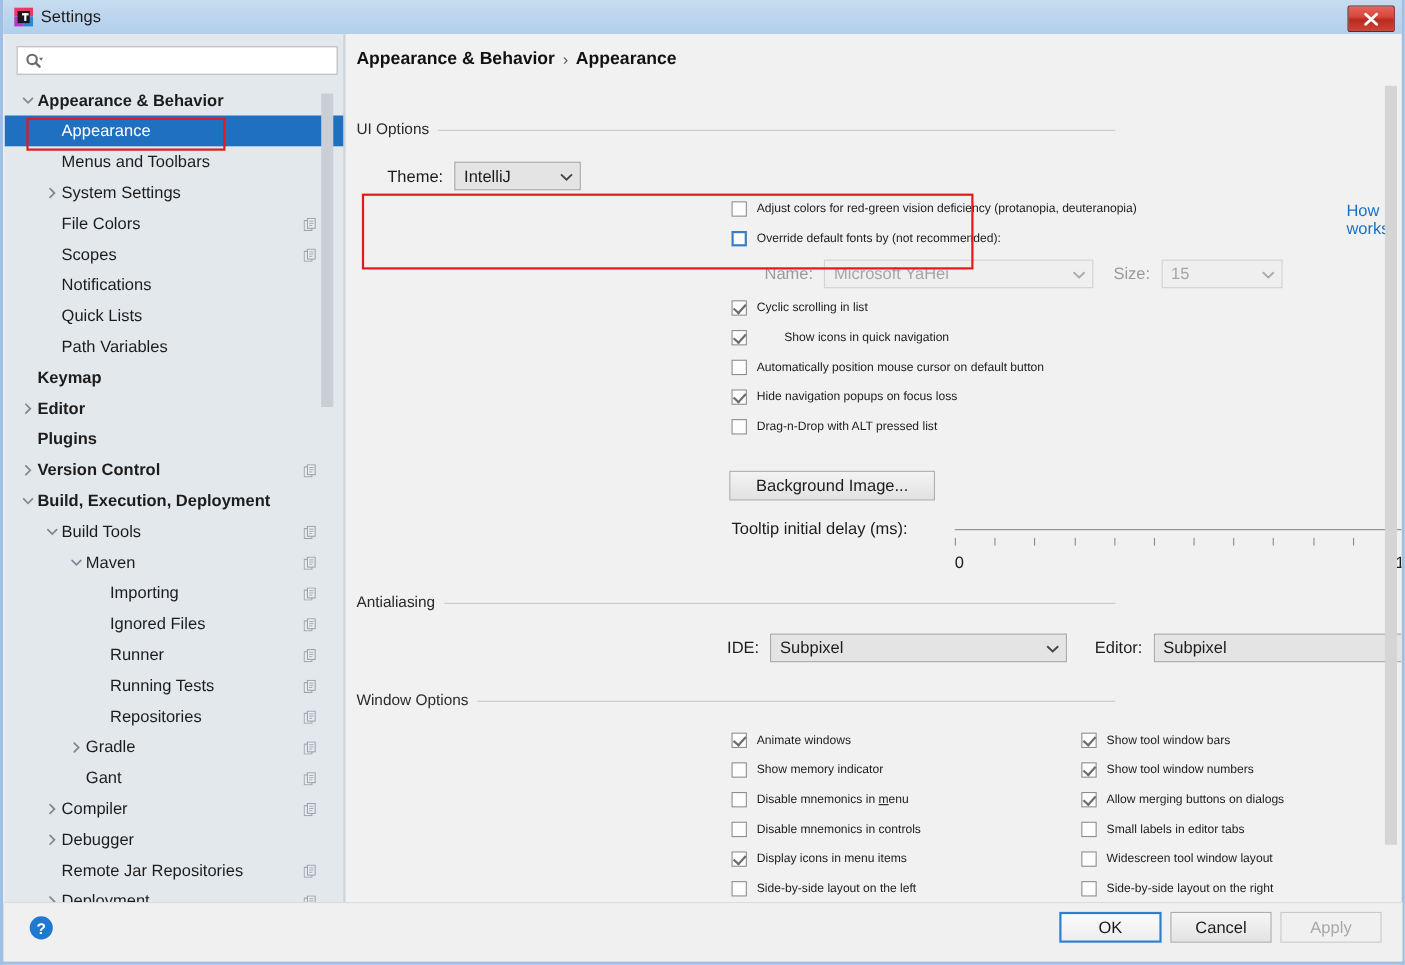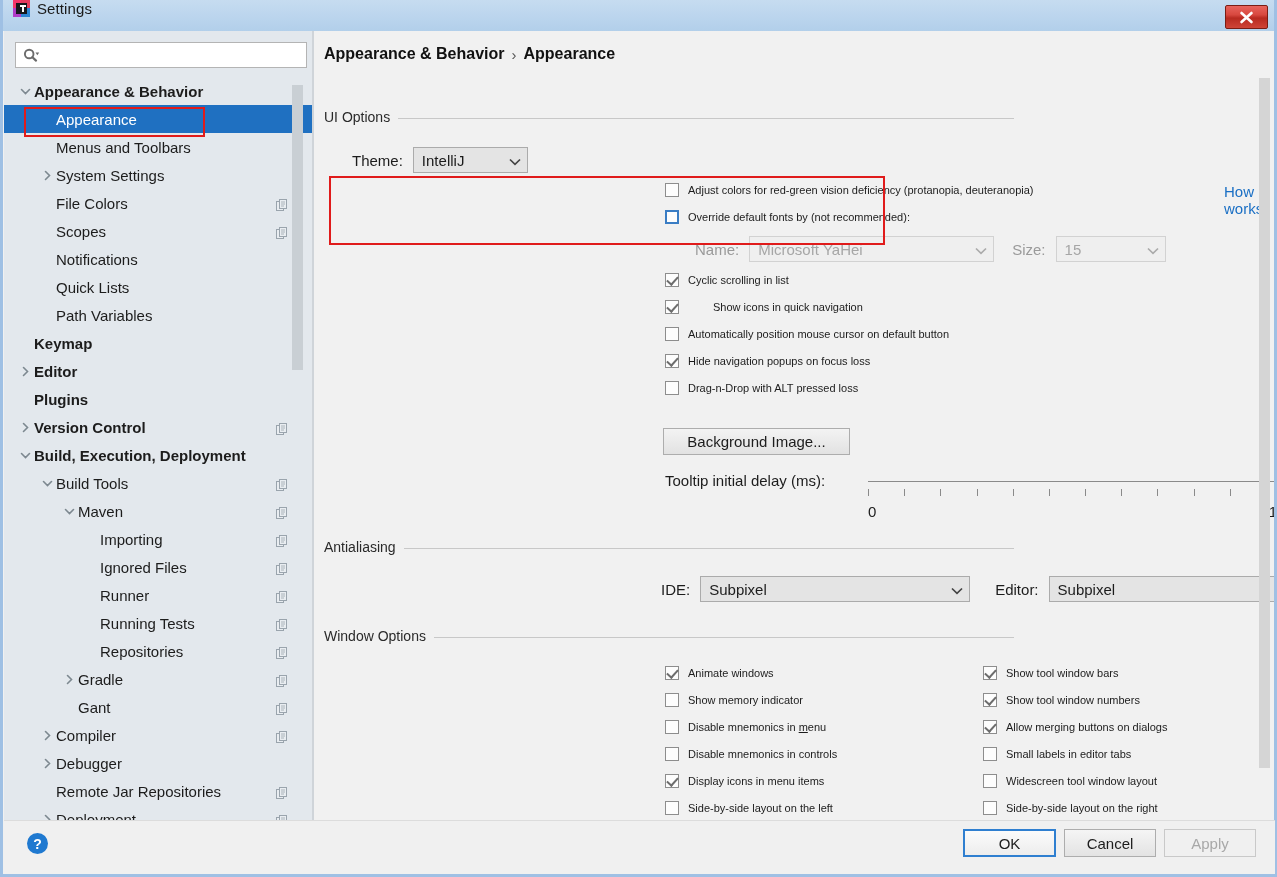--- a/index.html
+++ b/index.html
@@ -13,21 +13,21 @@
     position:absolute;left:0;top:0;width:1277px;height:877px;
     box-sizing:border-box;
     border:3px solid #9fc0e4;
     border-top:none;
     background:#f0f0f0;
   }
   
   .titlebar{
     position:absolute;left:0;top:0;width:1271px;height:31px;
     background:linear-gradient(to bottom,#c6dcf0 0%,#bdd6ee 45%,#b2cfea 100%);
-    display:flex;
+    display:flex;align-items:center;
   }
   .title-ico{
     width:17px;height:17px;margin-left:10px;margin-right:7px;position:relative;flex:none;
   }
   .title-ico .q1{position:absolute;left:0;top:0;width:8px;height:8px;background:#f4356b;}
   .title-ico .q2{position:absolute;left:8px;top:0;width:9px;height:8px;background:#e33b5e;}
   .title-ico .q3{position:absolute;left:0;top:8px;width:8px;height:9px;background:#b03cc7;}
   .title-ico .q4{position:absolute;left:8px;top:8px;width:9px;height:9px;background:#2d86d4;}
   .title-ico .inner{position:absolute;left:3px;top:3px;width:11px;height:11px;background:#16181c;}
   .title-ico .inner:after{content:"";position:absolute;left:6px;top:2px;width:2px;height:7px;background:#fff;}
@@ -547,21 +547,21 @@
           <div class="cbrow" style="left: 350px; top: 296px;">
             <span class="cb"></span>
             <span class="cbtext">Automatically position mouse cursor on default button</span>
           </div>
           <div class="cbrow" style="left: 350px; top: 323px;">
             <span class="cb checked"></span>
             <span class="cbtext">Hide navigation popups on focus loss</span>
           </div>
           <div class="cbrow" style="left: 350px; top: 350px;">
             <span class="cb"></span>
-            <span class="cbtext">Drag-n-Drop with ALT pressed loss</span>
+            <span class="cbtext">Drag-n-Drop with ALT pressed list</span>
           </div>
         </div>
 
       <div class="btn" style="position:absolute;left:348px;top:397px;width:187px;">Background Image...</div>
 
       <div class="row" style="left:350px;top:441px;">
         <span class="lbl">Tooltip initial delay (ms):</span>
       </div>
       <div class="slider" style="left:553px;top:450px;width:434px;height:42px;">
         <div class="sl-line" style="width:434px;"></div>

